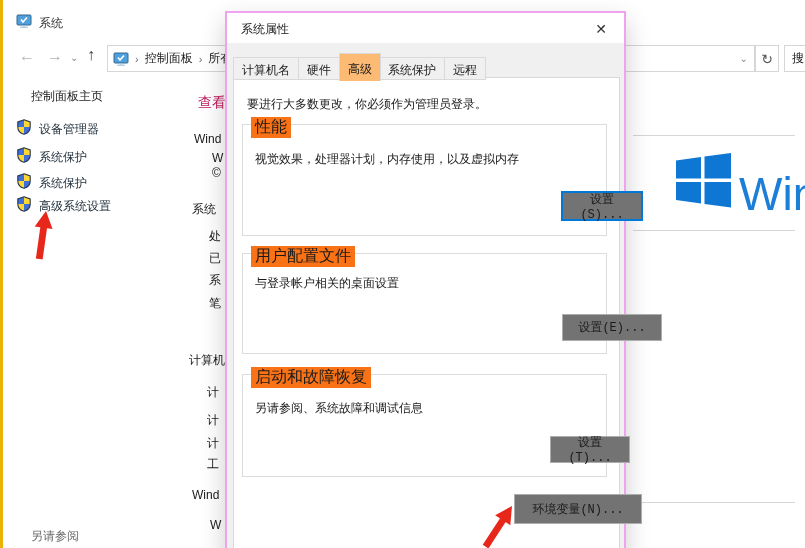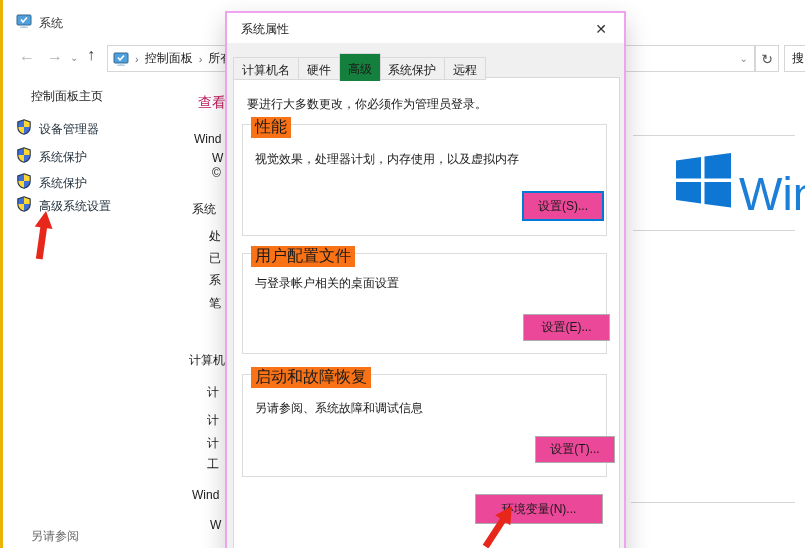--- a/index.html
+++ b/index.html
@@ -37,32 +37,32 @@
           border:2px solid #efa3ef;box-sizing:border-box;z-index:40;
           box-shadow:0 10px 24px rgba(0,0,0,.20);}
   .dlg-titlebar{position:absolute;left:0;top:0;right:0;height:30px;background:#fff;}
   .dlg-title{position:absolute;left:14px;top:8px;font-size:12px;color:#1a1a1a;}
   .dlg-close{position:absolute;right:12px;top:5px;width:22px;height:22px;display:flex;
              align-items:center;justify-content:center;font-size:14px;color:#333;cursor:pointer;}
   .tabs{position:absolute;left:6px;top:40px;display:flex;align-items:flex-end;z-index:2;}
   .tab{box-sizing:border-box;height:23px;padding:4px 8px;font-size:12px;background:#f0f0f0;
        border:1px solid #d9d9d9;border-left:none;color:#1a1a1a;white-space:nowrap;cursor:pointer;}
   .tab:first-child{border-left:1px solid #d9d9d9;}
-  .tab.active{height:28px;background:#15803d;border:1px solid #d9d9d9;border-bottom:none;
+  .tab.active{height:28px;background:#fdba74;border:1px solid #d9d9d9;border-bottom:none;
               margin:0 -1px -1px;padding-top:7px;position:relative;z-index:3;}
   .page{position:absolute;left:6px;top:64px;width:387px;height:496px;background:#fff;
         border:1px solid #d9d9d9;box-sizing:border-box;z-index:1;}
   .intro{position:absolute;left:13px;top:18px;font-size:12px;color:#1a1a1a;white-space:nowrap;}
   .groupbox{position:absolute;left:8px;width:365px;border:1px solid #dcdcdc;box-sizing:border-box;}
   .groupbox .legend{position:absolute;left:8px;top:-8px;background:#f97316;padding:0 4px;
                     font-size:16px;color:#1a1a1a;text-align:center;}
   .group-desc{position:absolute;left:12px;font-size:12px;color:#1a1a1a;white-space:nowrap;}
-  .btn{position:absolute;box-sizing:border-box;background:#ec4899;border:1px solid #adadad;
+  .btn{position:absolute;box-sizing:border-box;background:#737373;border:1px solid #adadad;
        font-size:12px;color:#1a1a1a;display:flex;align-items:center;justify-content:center;
-       cursor:pointer;font-family:Liberation Sans, sans-serif;}
+       cursor:pointer;font-family:Liberation Mono, monospace;margin-left:39px;}
   .btn.focused{border:2px solid #0078d7;}
   
   .red-arrow{z-index:60;transform-origin:12px 0;}
 </style>
 </head>
 <body>
 
 <svg width="0" height="0" style="position:absolute">
   <defs>
     <clipPath id="shieldclip">
@@ -194,27 +194,27 @@
 
       <div class="groupbox" style="top:46px;height:112px">
         <span class="legend">性能</span>
         <span class="group-desc" style="top:26px">视觉效果，处理器计划，内存使用，以及虚拟内存</span>
         <button class="btn focused" style="left:279px;top:66px;width:82px;height:30px">设置(S)...</button>
       </div>
 
       <div class="groupbox" style="top:175px;height:101px">
         <span class="legend">用户配置文件</span>
         <span class="group-desc" style="top:21px">与登录帐户相关的桌面设置</span>
-        <button class="btn" style="left:280px;top:60px;width:87px;height:27px">设置(E)...</button>
+        <button class="btn" style="left:280px;top:60px;width:100px;height:27px">设置(E)...</button>
       </div>
 
       <div class="groupbox" style="top:296px;height:103px">
         <span class="legend">启动和故障恢复</span>
         <span class="group-desc" style="top:25px">另请参阅、系统故障和调试信息</span>
-        <button class="btn" style="left:292px;top:61px;width:80px;height:27px">设置(T)...</button>
+        <button class="btn" style="left:268px;top:61px;width:80px;height:27px">设置(T)...</button>
       </div>
 
       <button class="btn" style="left:241px;top:416px;width:128px;height:30px">环境变量(N)...</button>
     </div>
   </div>
 
   <svg class="abs red-arrow" style="left:31px;top:211px;transform:rotate(8deg)" width="24" height="49" viewBox="0 0 24 49">
     <use href="#red-arrow-shape"></use>
   </svg>
   <svg class="abs red-arrow" style="left:497px;top:506px;transform:rotate(33deg)" width="24" height="49" viewBox="0 0 24 49">

